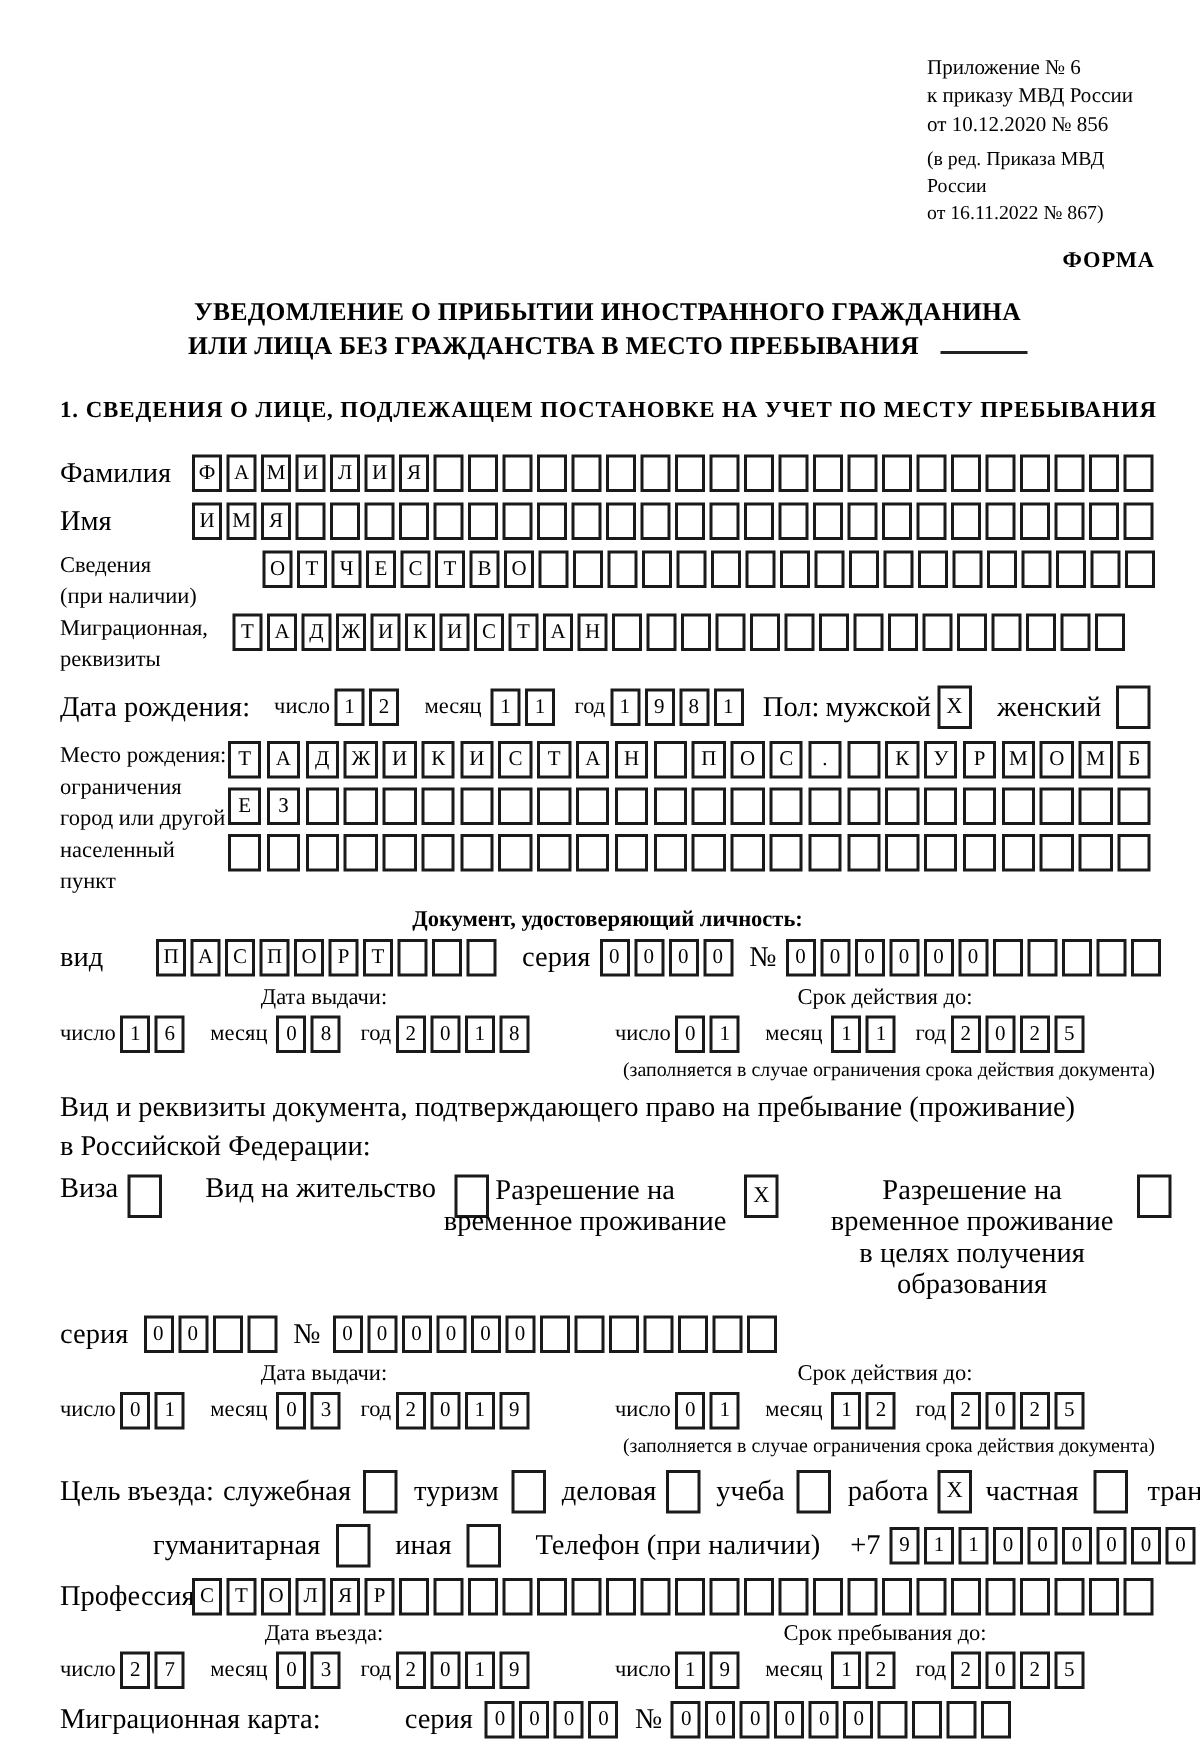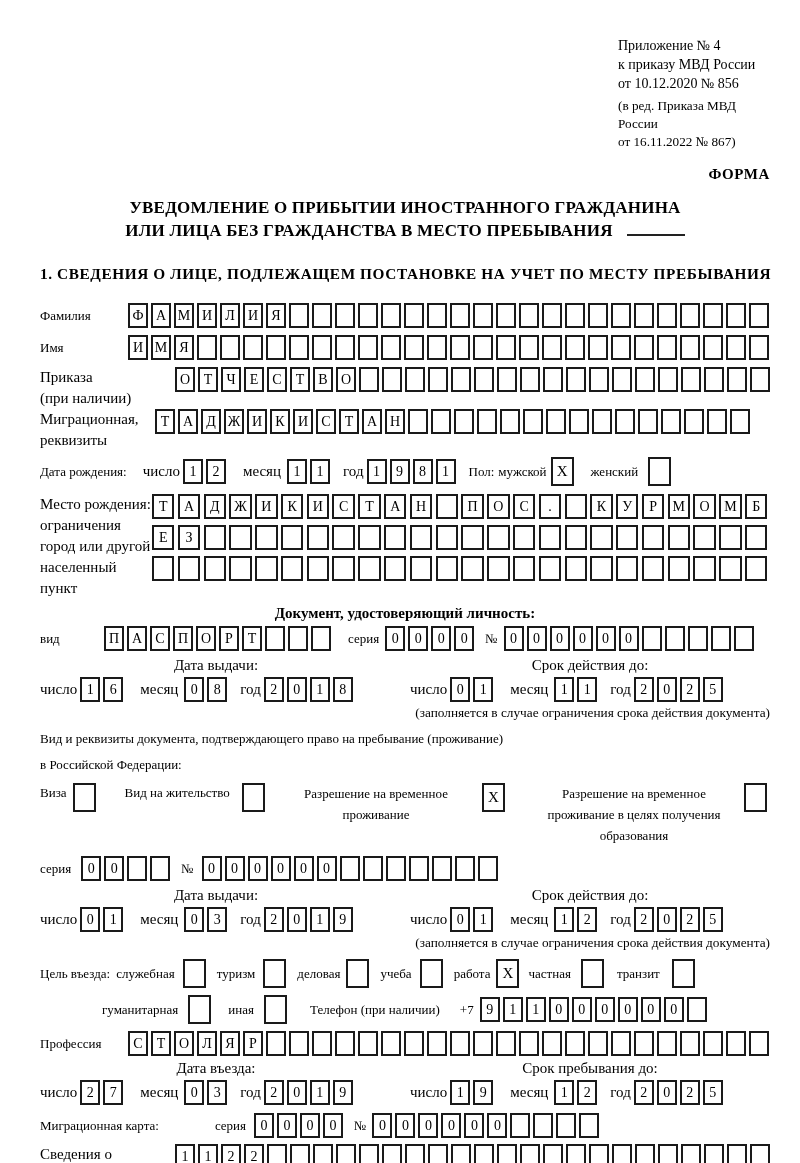--- a/index.html
+++ b/index.html
@@ -6,21 +6,21 @@
   body{width:800px;font-family:"Liberation Serif",serif;color:#000;}
   .page{width:800px;height:1163px;box-sizing:border-box;padding:36px 30px 0 40px;overflow:hidden;position:relative;background:#fff;}
   .refblock{margin-left:578px;font-size:14px;line-height:19px;}
   .refsmall{font-size:13.2px;line-height:18px;margin-top:4px;}
   .forma{font-weight:bold;font-size:15px;text-align:right;margin-top:15px;letter-spacing:.6px;}
   .title{font-weight:bold;font-size:17px;line-height:23px;text-align:center;margin-top:13px;letter-spacing:.2px;}
   .uline{display:inline-block;width:58px;border-bottom:2.5px solid #222;height:12px;margin-left:14px;}
   .section{font-weight:bold;font-size:15.3px;margin-top:23px;letter-spacing:.6px;white-space:nowrap;}
   .row{display:flex;align-items:flex-start;}
   .ac{align-items:center;}
-  .lab{font-size:13px;line-height:20px;flex-shrink:0;}
+  .lab{font-size:19px;line-height:20px;flex-shrink:0;}
   .labcol{display:flex;flex-direction:column;font-size:15px;line-height:21px;flex-shrink:0;}
   .colstack{display:flex;flex-direction:column;}
   .boxes{display:inline-flex;flex-shrink:0;}
   .cbox{width:20px;height:25px;min-width:20px;border:2px solid #1a1a1a;margin-right:3px;box-sizing:border-box;display:inline-flex;align-items:center;justify-content:center;font-size:14px;line-height:1;}
   .wide .cbox{width:22.4px;min-width:22.4px;margin-right:3.4px;}
   .check .cbox{width:23px;min-width:23px;height:29px;font-size:15px;}
   .dategrp{display:flex;align-items:center;font-size:15px;flex-shrink:0;}
   .dg1{margin-right:3px;}
   .dg2{margin-left:14px;margin-right:6px;}
   .dg3{margin-left:10px;margin-right:3px;}
@@ -42,21 +42,21 @@
   .ml12{margin-left:12px;} .ml14{margin-left:14px;} .ml16{margin-left:16px;} .ml20{margin-left:20px;} .ml56{margin-left:56px;} .ml62{margin-left:62px;}
   .mt2{margin-top:2px;} .mt4{margin-top:4px;} .mt6{margin-top:6px;} .mt7{margin-top:7px;} .mt8{margin-top:8px;}
   .mt10{margin-top:10px;} .mt20{margin-top:20px;}
 </style>
 </head>
 <body>
 
 <div class="page">
 
   <div class="refblock">
-    <div>Приложение № 4</div>
+    <div>Приложение № 6</div>
     <div>к приказу МВД России</div>
     <div>от 10.12.2020 № 856</div>
     <div class="refsmall">
       <div>(в ред. Приказа МВД России</div>
       <div>от 16.11.2022 № 867)</div>
     </div>
   </div>
 
   <div class="forma">ФОРМА</div>
 
@@ -130,21 +130,21 @@
         <span class="cbox"></span>
         <span class="cbox"></span>
         <span class="cbox"></span>
         <span class="cbox"></span>
         <span class="cbox"></span>
       </span>
   </div>
 
   <div class="row mt7">
     <span class="labcol w135">
-      <span>Приказа</span>
+      <span>Сведения</span>
       <span>(при наличии)</span>
     </span>
     <span class="boxes">
         <span class="cbox">О</span>
         <span class="cbox">Т</span>
         <span class="cbox">Ч</span>
         <span class="cbox">Е</span>
         <span class="cbox">С</span>
         <span class="cbox">Т</span>
         <span class="cbox">В</span>

